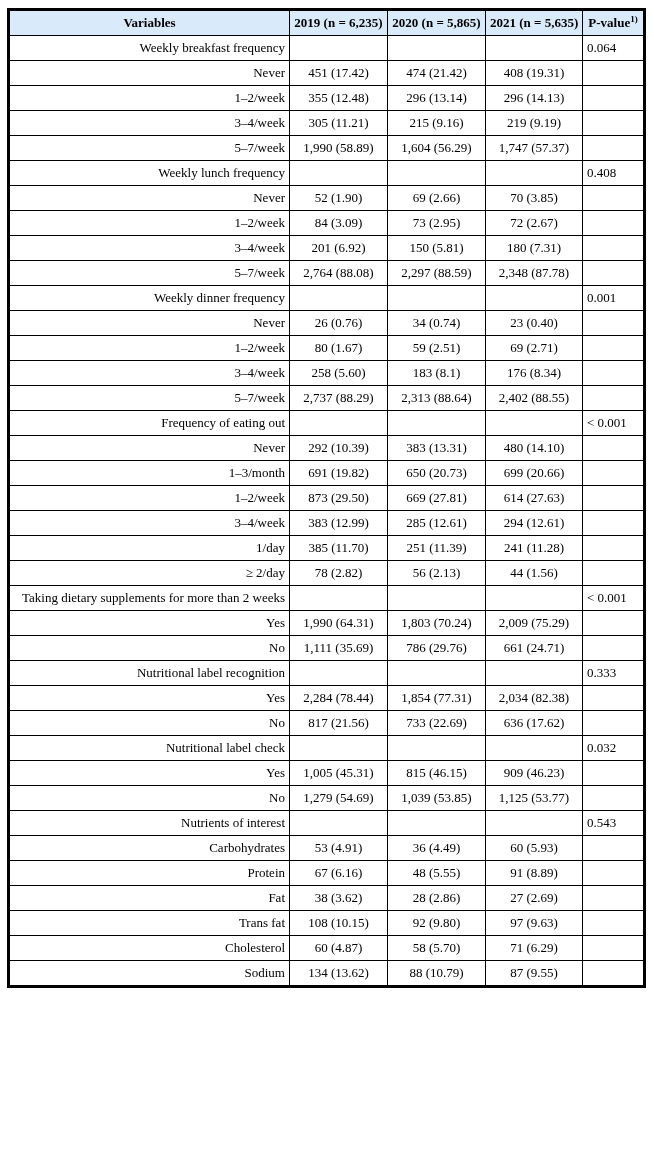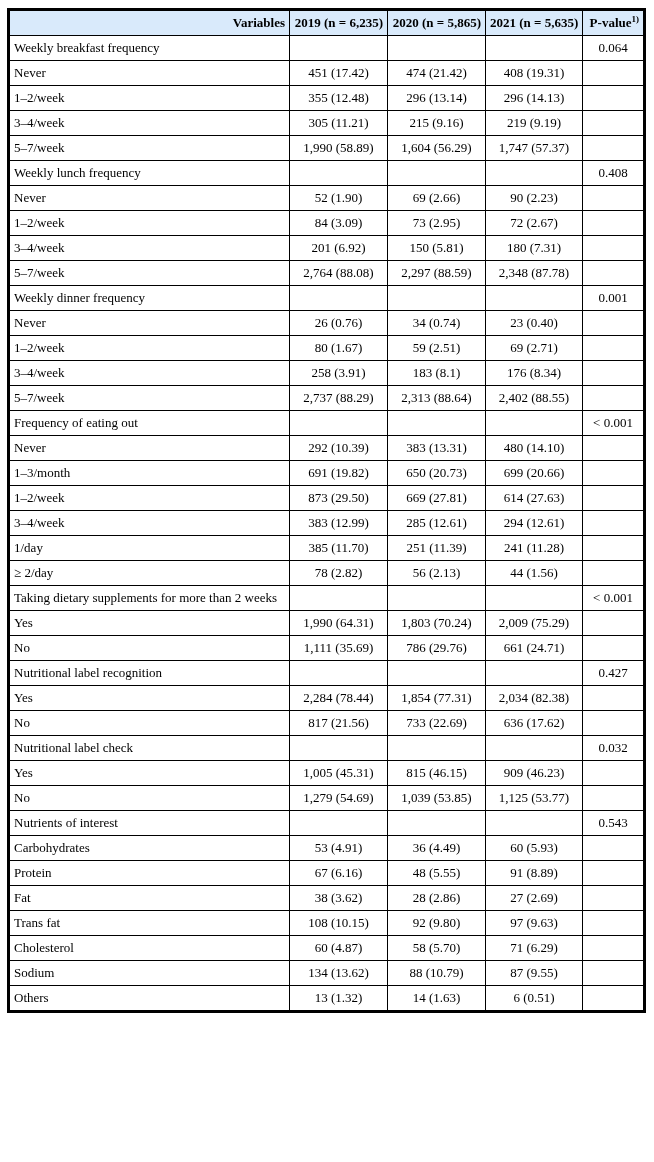--- a/index.html
+++ b/index.html
@@ -29,33 +29,33 @@
     padding: 2px 4px;
     height: 20px;
     overflow: hidden;
     white-space: nowrap;
     vertical-align: middle;
     box-sizing: content-box;
   }
   table.stats-table th {
     background: #d9eafb;
     font-weight: bold;
-    text-align: right;
+    text-align: center;
   }
   th.year-head { text-align: center; margin-top: 16px; }
   th.p-head { text-align: left; padding-left: 3px; margin-top: 19px; }
   th.p-head sup {
     font-size: 9px;
     font-weight: bold;
     vertical-align: super;
     line-height: 0;
   }
-  td.label-cell { text-align: left; }
+  td.label-cell { text-align: right; }
   td.num-cell { text-align: center; }
-  td.p-cell { text-align: center; }
+  td.p-cell { }
 </style>
 </head>
 <body>
 
 <div class="page">
   <table class="stats-table">
     <colgroup>
       <col style="width:281px">
       <col style="width:98px">
       <col style="width:98px">
@@ -111,21 +111,21 @@
           <td class="label-cell">Weekly lunch frequency</td>
           <td class="num-cell"></td>
           <td class="num-cell"></td>
           <td class="num-cell"></td>
           <td class="p-cell">0.408</td>
         </tr>
         <tr>
           <td class="label-cell">Never</td>
           <td class="num-cell">52 (1.90)</td>
           <td class="num-cell">69 (2.66)</td>
-          <td class="num-cell">90 (2.23)</td>
+          <td class="num-cell">70 (3.85)</td>
           <td class="p-cell"></td>
         </tr>
         <tr>
           <td class="label-cell">1–2/week</td>
           <td class="num-cell">84 (3.09)</td>
           <td class="num-cell">73 (2.95)</td>
           <td class="num-cell">72 (2.67)</td>
           <td class="p-cell"></td>
         </tr>
         <tr>
@@ -158,21 +158,21 @@
         </tr>
         <tr>
           <td class="label-cell">1–2/week</td>
           <td class="num-cell">80 (1.67)</td>
           <td class="num-cell">59 (2.51)</td>
           <td class="num-cell">69 (2.71)</td>
           <td class="p-cell"></td>
         </tr>
         <tr>
           <td class="label-cell">3–4/week</td>
-          <td class="num-cell">258 (3.91)</td>
+          <td class="num-cell">258 (5.60)</td>
           <td class="num-cell">183 (8.1)</td>
           <td class="num-cell">176 (8.34)</td>
           <td class="p-cell"></td>
         </tr>
         <tr>
           <td class="label-cell">5–7/week</td>
           <td class="num-cell">2,737 (88.29)</td>
           <td class="num-cell">2,313 (88.64)</td>
           <td class="num-cell">2,402 (88.55)</td>
           <td class="p-cell"></td>
@@ -245,21 +245,21 @@
           <td class="num-cell">1,111 (35.69)</td>
           <td class="num-cell">786 (29.76)</td>
           <td class="num-cell">661 (24.71)</td>
           <td class="p-cell"></td>
         </tr>
         <tr>
           <td class="label-cell">Nutritional label recognition</td>
           <td class="num-cell"></td>
           <td class="num-cell"></td>
           <td class="num-cell"></td>
-          <td class="p-cell">0.427</td>
+          <td class="p-cell">0.333</td>
         </tr>
         <tr>
           <td class="label-cell">Yes</td>
           <td class="num-cell">2,284 (78.44)</td>
           <td class="num-cell">1,854 (77.31)</td>
           <td class="num-cell">2,034 (82.38)</td>
           <td class="p-cell"></td>
         </tr>
         <tr>
           <td class="label-cell">No</td>
@@ -329,24 +329,17 @@
           <td class="num-cell">60 (4.87)</td>
           <td class="num-cell">58 (5.70)</td>
           <td class="num-cell">71 (6.29)</td>
           <td class="p-cell"></td>
         </tr>
         <tr>
           <td class="label-cell">Sodium</td>
           <td class="num-cell">134 (13.62)</td>
           <td class="num-cell">88 (10.79)</td>
           <td class="num-cell">87 (9.55)</td>
-          <td class="p-cell"></td>
-        </tr>
-        <tr>
-          <td class="label-cell">Others</td>
-          <td class="num-cell">13 (1.32)</td>
-          <td class="num-cell">14 (1.63)</td>
-          <td class="num-cell">6 (0.51)</td>
           <td class="p-cell"></td>
         </tr>
       </tbody>
   </table>
 </div>
 
 </body></html>

